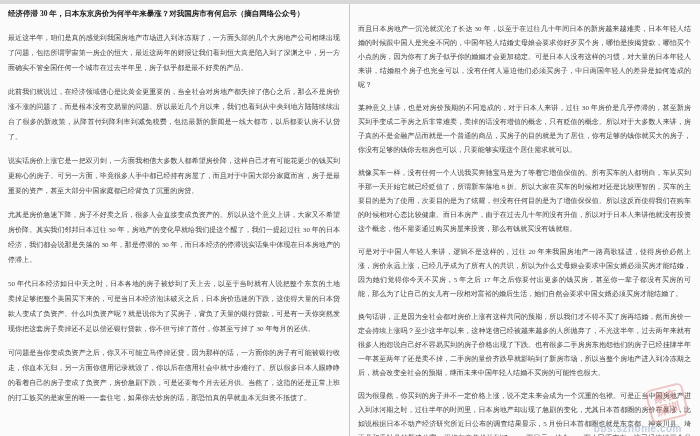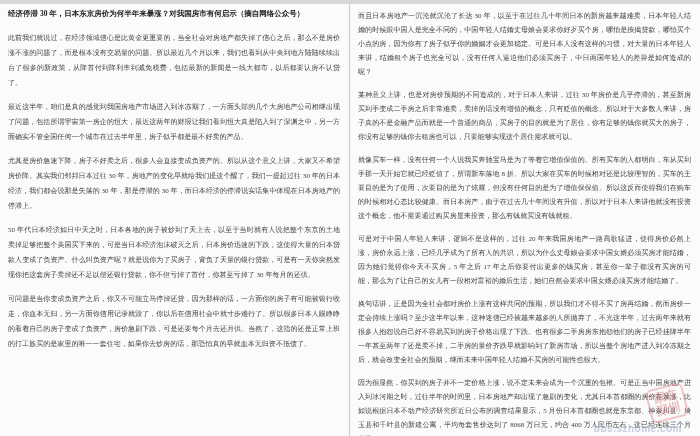--- a/index.html
+++ b/index.html
@@ -29,21 +29,21 @@
   }
   .col {
     box-sizing: border-box;
     width: 349px;
     height: 432px;
     overflow: hidden;
     text-align: justify;
     color: #3f3f3f;
   }
   .col.left  { padding: 4px 9px 0 8px; }
-  .col.right { padding: 5px 8px 0 8px; }
+  .col.right { padding: 18px 8px 0 8px; }
   .divider {
     width: 1px;
     height: 432px;
     background: #c9c9c9;
     flex: none;
   }
   .doc-title {
     margin: 0 0 11px 0;
     font-size: 7.5px;
     font-weight: bold;
@@ -99,22 +99,23 @@
 </style>
 </head>
 <body>
 
 <div class="page">
   <div class="topbar"></div>
 
   <div class="columns">
     <div class="col left">
       <h1 class="doc-title">经济停滞 30 年，日本东京房价为何半年来暴涨？对我国房市有何启示（摘自网络公众号）</h1>
+      <p>最近这半年，咱们是真的感觉到我国房地产市场进入到冰冻期了，一方面头部的几个大房地产公司相继出现了问题，包括所谓宇宙第一房企的恒大，最近这两年的财报让我们看到恒大真是陷入到了深渊之中，另一方面确实不管全国任何一个城市在过去半年里，房子似乎都是最不好卖的产品。</p>
       <p>此前我们就说过，在经济领域信心是比黄金更重要的，当全社会对房地产都失掉了信心之后，那么不是房价涨不涨的问题了，而是根本没有交易量的问题。所以最近几个月以来，我们也看到从中央到地方陆陆续续出台了很多的新政策，从降首付到降利率到减免税费，包括最新的新闻是一线大都市，以后都要认房不认贷了。</p>
-      <p>最近这半年，咱们是真的感觉到我国房地产市场进入到冰冻期了，一方面头部的几个大房地产公司相继出现了问题，包括所谓宇宙第一房企的恒大，最近这两年的财报让我们看到恒大真是陷入到了深渊之中，另一方面确实不管全国任何一个城市在过去半年里，房子似乎都是最不好卖的产品。</p>
+      <p>说实话房价上涨它是一把双刃剑，一方面我相信大多数人都希望房价降，这样自己才有可能花更少的钱买到更称心的房子。可另一方面，毕竟很多人手中都已经持有房屋了，而且对于中国大部分家庭而言，房子是最重要的资产，甚至大部分中国家庭都已经背负了沉重的房贷。</p>
       <p>尤其是房价急速下降，房子不好卖之后，很多人会直接变成负资产的。所以从这个意义上讲，大家又不希望房价降。其实我们邻邦日本过往 30 年，房地产的变化早就给我们提这个醒了，我们一提起过往 30 年的日本经济，我们都会说那是失落的 30 年，那是停滞的 30 年，而日本经济的停滞说实话集中体现在日本房地产的停滞上。</p>
       <p>50 年代日本经济如日中天之时，日本各地的房子被炒到了天上去，以至于当时就有人说把整个东京的土地卖掉足够把整个美国买下来的，可是当日本经济泡沫破灭之后，日本房价迅速的下跌，这使得大量的日本贷款人变成了负资产。什么叫负资产呢？就是说你为了买房子，背负了天量的银行贷款，可是有一天你突然发现你把这套房子卖掉还不足以偿还银行贷款，你不但亏掉了首付，你甚至亏掉了 30 年每月的还供。</p>
       <p>可问题是当你变成负资产之后，你又不可能立马停掉还贷，因为那样的话，一方面你的房子有可能被银行收走，你血本无归，另一方面你信用记录就毁了，你以后在信用社会中就寸步难行了。所以很多日本人眼睁睁的看着自己的房子变成了负资产，房价急剧下跌，可是还要每个月去还月供。当然了，这指的还是正常上班的打工族买的是家里的唯一一套住宅，如果你去炒房的话，那恐怕真的早就血本无归资不抵债了。</p>
     </div>
 
     <div class="divider"></div>
 
     <div class="col right">
       <p>而且日本房地产一沉沦就沉沦了长达 30 年，以至于在过往几十年间日本的新房越来越难卖，日本年轻人结婚的时候跟中国人是完全不同的，中国年轻人结婚丈母娘会要求你好歹买个房，哪怕是按揭贷款，哪怕买个小点的房，因为你有了房子似乎你的婚姻才会更加稳定。可是日本人没有这样的习惯，对大量的日本年轻人来讲，结婚租个房子也完全可以，没有任何人逼迫他们必须买房子，中日两国年轻人的差异是如何造成的呢？</p>
       <p>某种意义上讲，也是对房价预期的不同造成的，对于日本人来讲，过往 30 年房价是几乎停滞的，甚至新房买到手变成二手房之后非常难卖，卖掉的话没有增值的概念，只有贬值的概念。所以对于大多数人来讲，房子真的不是金融产品而就是一个普通的商品，买房子的目的就是为了居住，你有足够的钱你就买大的房子，你没有足够的钱你去租房也可以，只要能够实现这个居住需求就可以。</p>

